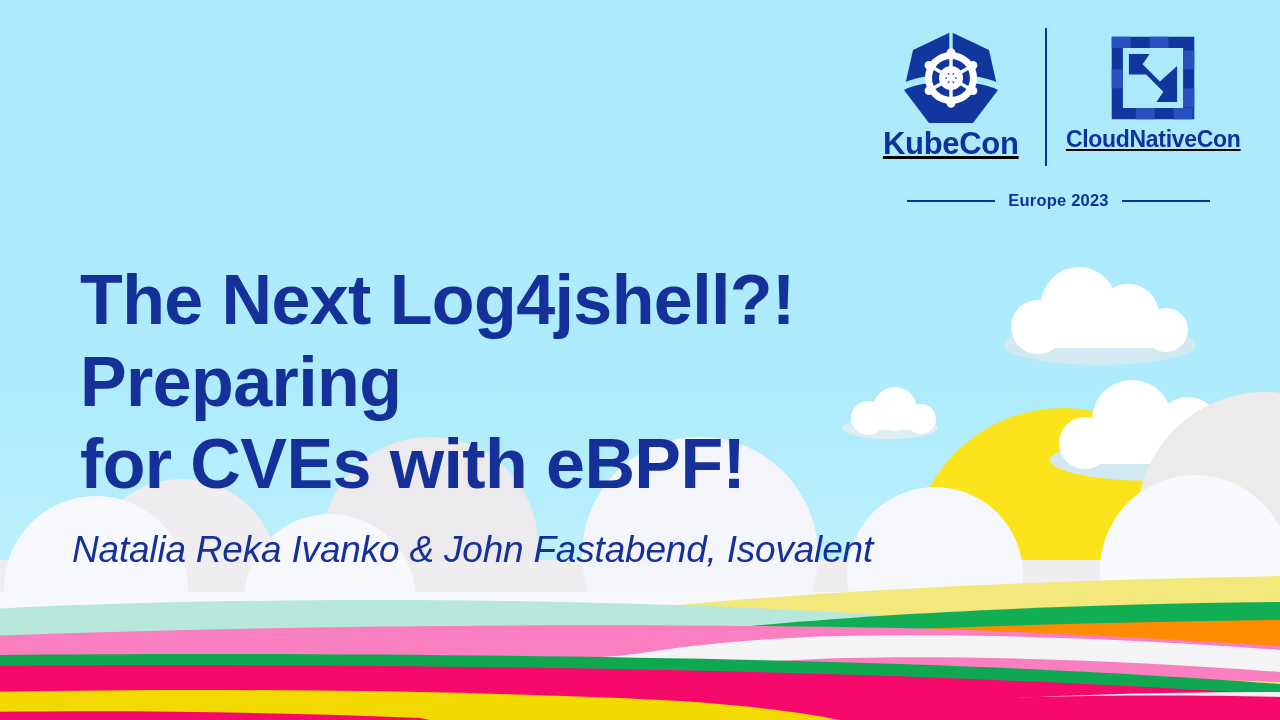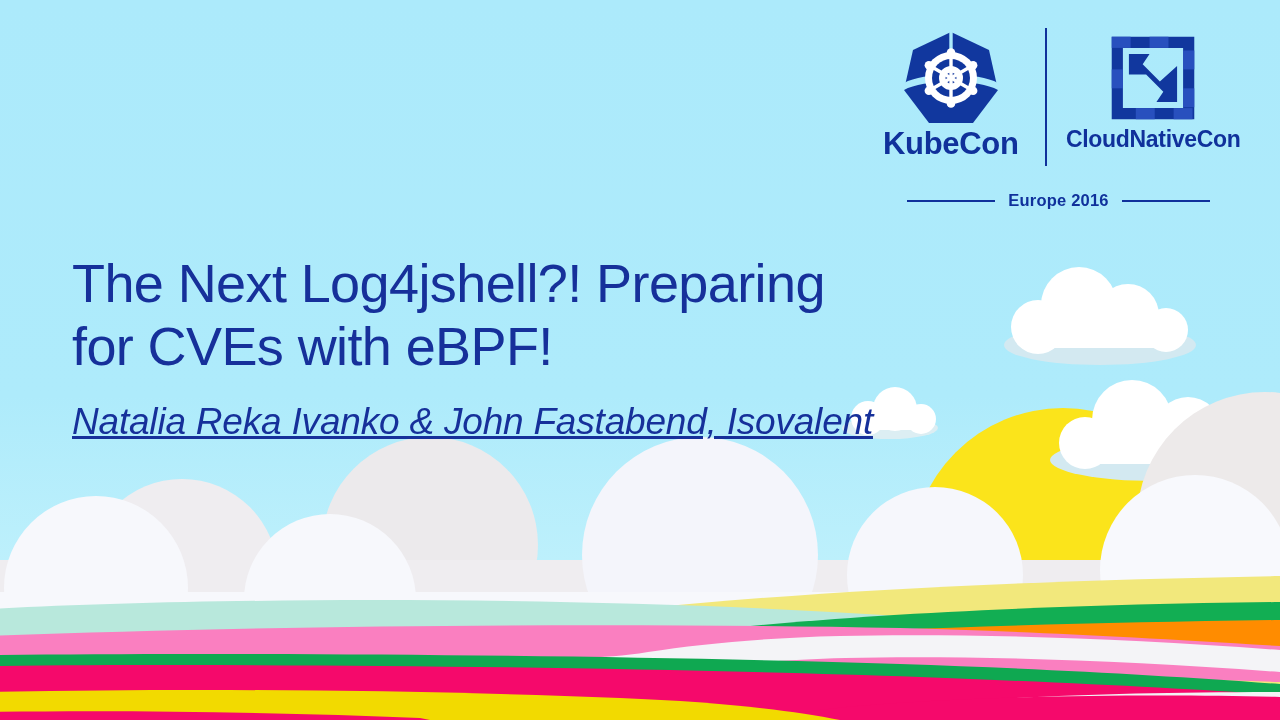--- a/index.html
+++ b/index.html
@@ -35,20 +35,21 @@
     flex-direction: column;
     align-items: center;
   }
   .logo-marks {
     position: relative;
     display: flex;
     align-items: flex-start;
     justify-content: flex-end;
     width: 100%;
     height: 148px;
+    text-decoration: underline;
   }
   .mark-col {
     display: flex;
     flex-direction: column;
     align-items: center;
     justify-content: flex-start;
   }
   .mark-col.left  { width: 172px; }
   .mark-col.right { width: 200px; }
   .mark-icon {
@@ -97,37 +98,36 @@
   }
 
   
   .headline-block {
     position: absolute;
     left: 72px;
     top: 252px;
     width: 960px;
   }
   .slide-title {
-    margin: 0;
+    margin: 8px;
     color: #16309A;
-    font-weight: normal;
-    font-size: 54px;
+    font-weight: bold;
+    font-size: 70px;
     line-height: 1.17;
     letter-spacing: -0.6px;
     white-space: pre-line;
   }
   .slide-subtitle {
     margin: 22px 0 16px 0;
     color: #16309A;
     font-style: italic;
     font-size: 37px;
     font-weight: normal;
     line-height: 1.2;
     letter-spacing: -0.2px;
-    text-decoration: underline;
   }
 </style>
 </head>
 <body>
 
 <div id="slide">
 
   <svg id="art" viewBox="0 0 1280 720" preserveAspectRatio="none">
     <defs>
       <clipPath id="frameClip">
@@ -287,21 +287,21 @@
 
             <path fill="#11379E" d="M22 46 L22 22 L46 22 L38 34 L58 54 L78 36 L78 78 L54 78 L62 66 L42 46 Z"></path>
           </svg>
         </div>
         <div class="wordmark small">CloudNativeCon</div>
       </div>
     </div>
 
     <div class="edition-row">
       <span class="edition-rule"></span>
-      <span class="edition-label">Europe 2016</span>
+      <span class="edition-label">Europe 2023</span>
       <span class="edition-rule"></span>
     </div>
   </div>
 
   <div class="headline-block">
     <h1 class="slide-title">The Next Log4jshell?! Preparing
 for CVEs with eBPF!</h1>
     <p class="slide-subtitle">Natalia Reka Ivanko &amp; John Fastabend, Isovalent</p>
   </div>
 

